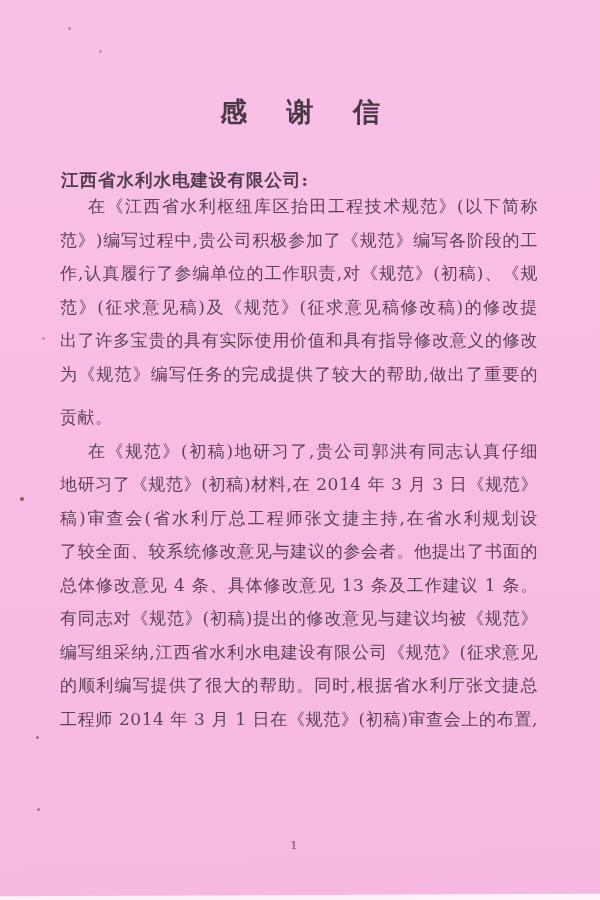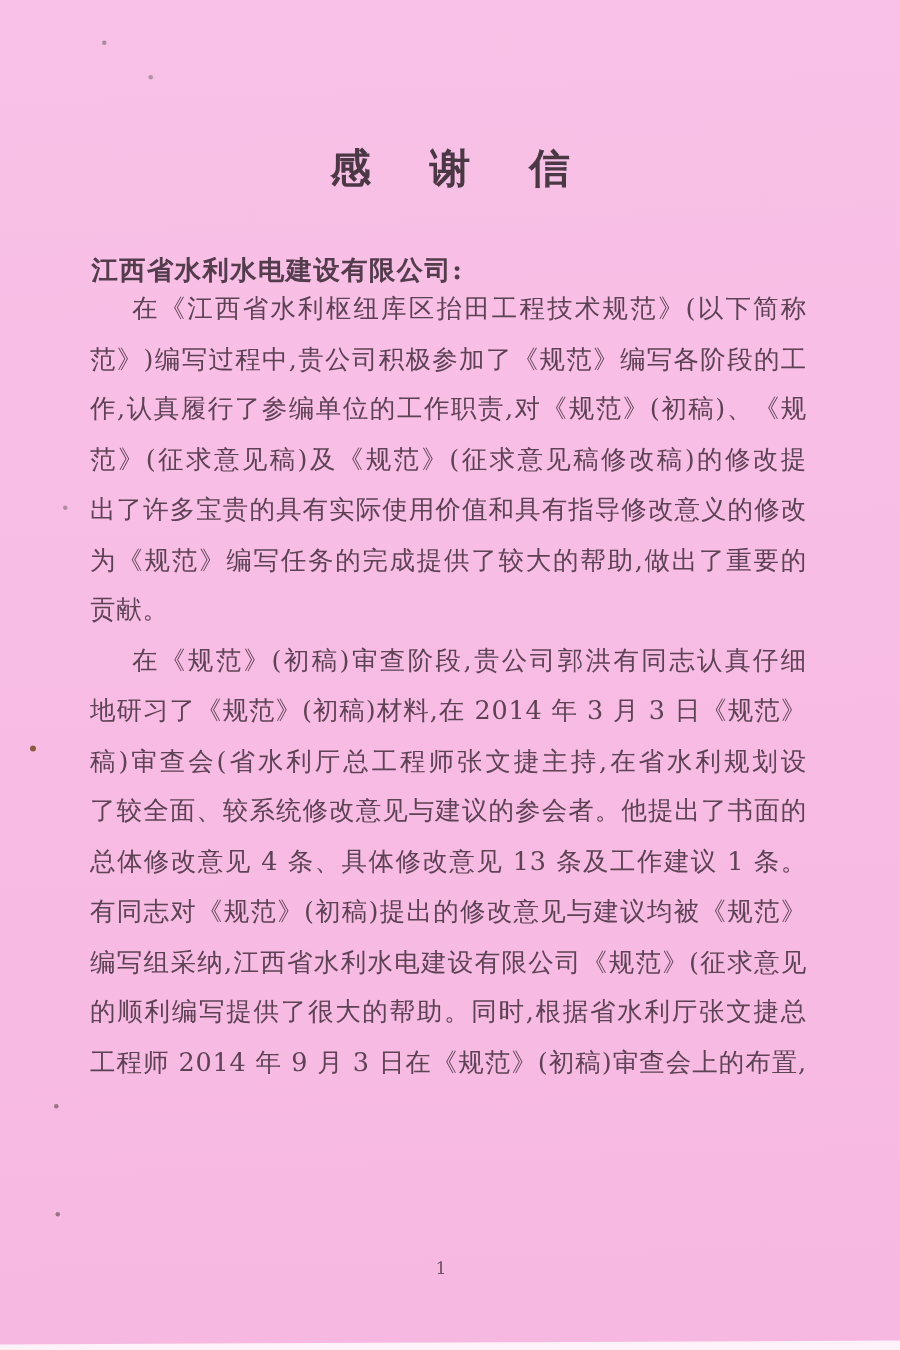--- a/index.html
+++ b/index.html
@@ -56,20 +56,21 @@
     text-align-last: justify;
     text-justify: inter-ideograph;
     overflow: hidden;
     letter-spacing: 0.5px;
   }
   .line.first {
     text-indent: 28px;
   }
   .line.end {
     text-align-last: left;
+    margin-top: 10px;
   }
   .page-num {
     position: absolute;
     top: 838px;
     left: 0;
     width: 588px;
     text-align: center;
     font-size: 11.5px;
     color: #6d4f63;
   }
@@ -97,29 +98,29 @@
   <div class="recipient">江西省水利水电建设有限公司:</div>
 
   <div class="letter-body">
       <div class="line first">在《江西省水利枢纽库区抬田工程技术规范》(以下简称《规</div>
       <div class="line">范》)编写过程中,贵公司积极参加了《规范》编写各阶段的工</div>
       <div class="line">作,认真履行了参编单位的工作职责,对《规范》(初稿)、《规</div>
       <div class="line">范》(征求意见稿)及《规范》(征求意见稿修改稿)的修改提</div>
       <div class="line">出了许多宝贵的具有实际使用价值和具有指导修改意义的修改</div>
       <div class="line">为《规范》编写任务的完成提供了较大的帮助,做出了重要的</div>
       <div class="line end">贡献。</div>
-      <div class="line first">在《规范》(初稿)审查阶段,贵公司郭洪有同志认真仔细</div>
+      <div class="line first">在《规范》(初稿)地研习了,贵公司郭洪有同志认真仔细</div>
       <div class="line">地研习了《规范》(初稿)材料,在 2014 年 3 月 3 日《规范》(初</div>
       <div class="line">稿)审查会(省水利厅总工程师张文捷主持,在省水利规划设</div>
       <div class="line">了较全面、较系统修改意见与建议的参会者。他提出了书面的</div>
       <div class="line">总体修改意见 4 条、具体修改意见 13 条及工作建议 1 条。郭洪</div>
       <div class="line">有同志对《规范》(初稿)提出的修改意见与建议均被《规范》</div>
       <div class="line">编写组采纳,江西省水利水电建设有限公司《规范》(征求意见稿)</div>
       <div class="line">的顺利编写提供了很大的帮助。同时,根据省水利厅张文捷总</div>
-      <div class="line">工程师 2014 年 9 月 3 日在《规范》(初稿)审查会上的布置,</div>
+      <div class="line">工程师 2014 年 3 月 1 日在《规范》(初稿)审查会上的布置,</div>
     </div>
 
   <div class="page-num">1</div>
 
   <div class="speck" style="left:68px; top:27px; width:3px; height:3px; background:#a98ba0;"></div>
   <div class="speck" style="left:99px; top:50px; width:3px; height:3px; background:#b490a8;"></div>
   <div class="speck" style="left:42px; top:337px; width:3px; height:3px; background:#b08ea4;"></div>
   <div class="speck" style="left:20px; top:497px; width:4px; height:4px; background:#8c5a3f;"></div>
   <div class="speck" style="left:36px; top:736px; width:3px; height:3px; background:#9a7288;"></div>
   <div class="speck" style="left:37px; top:808px; width:3px; height:3px; background:#9a7288;"></div>

